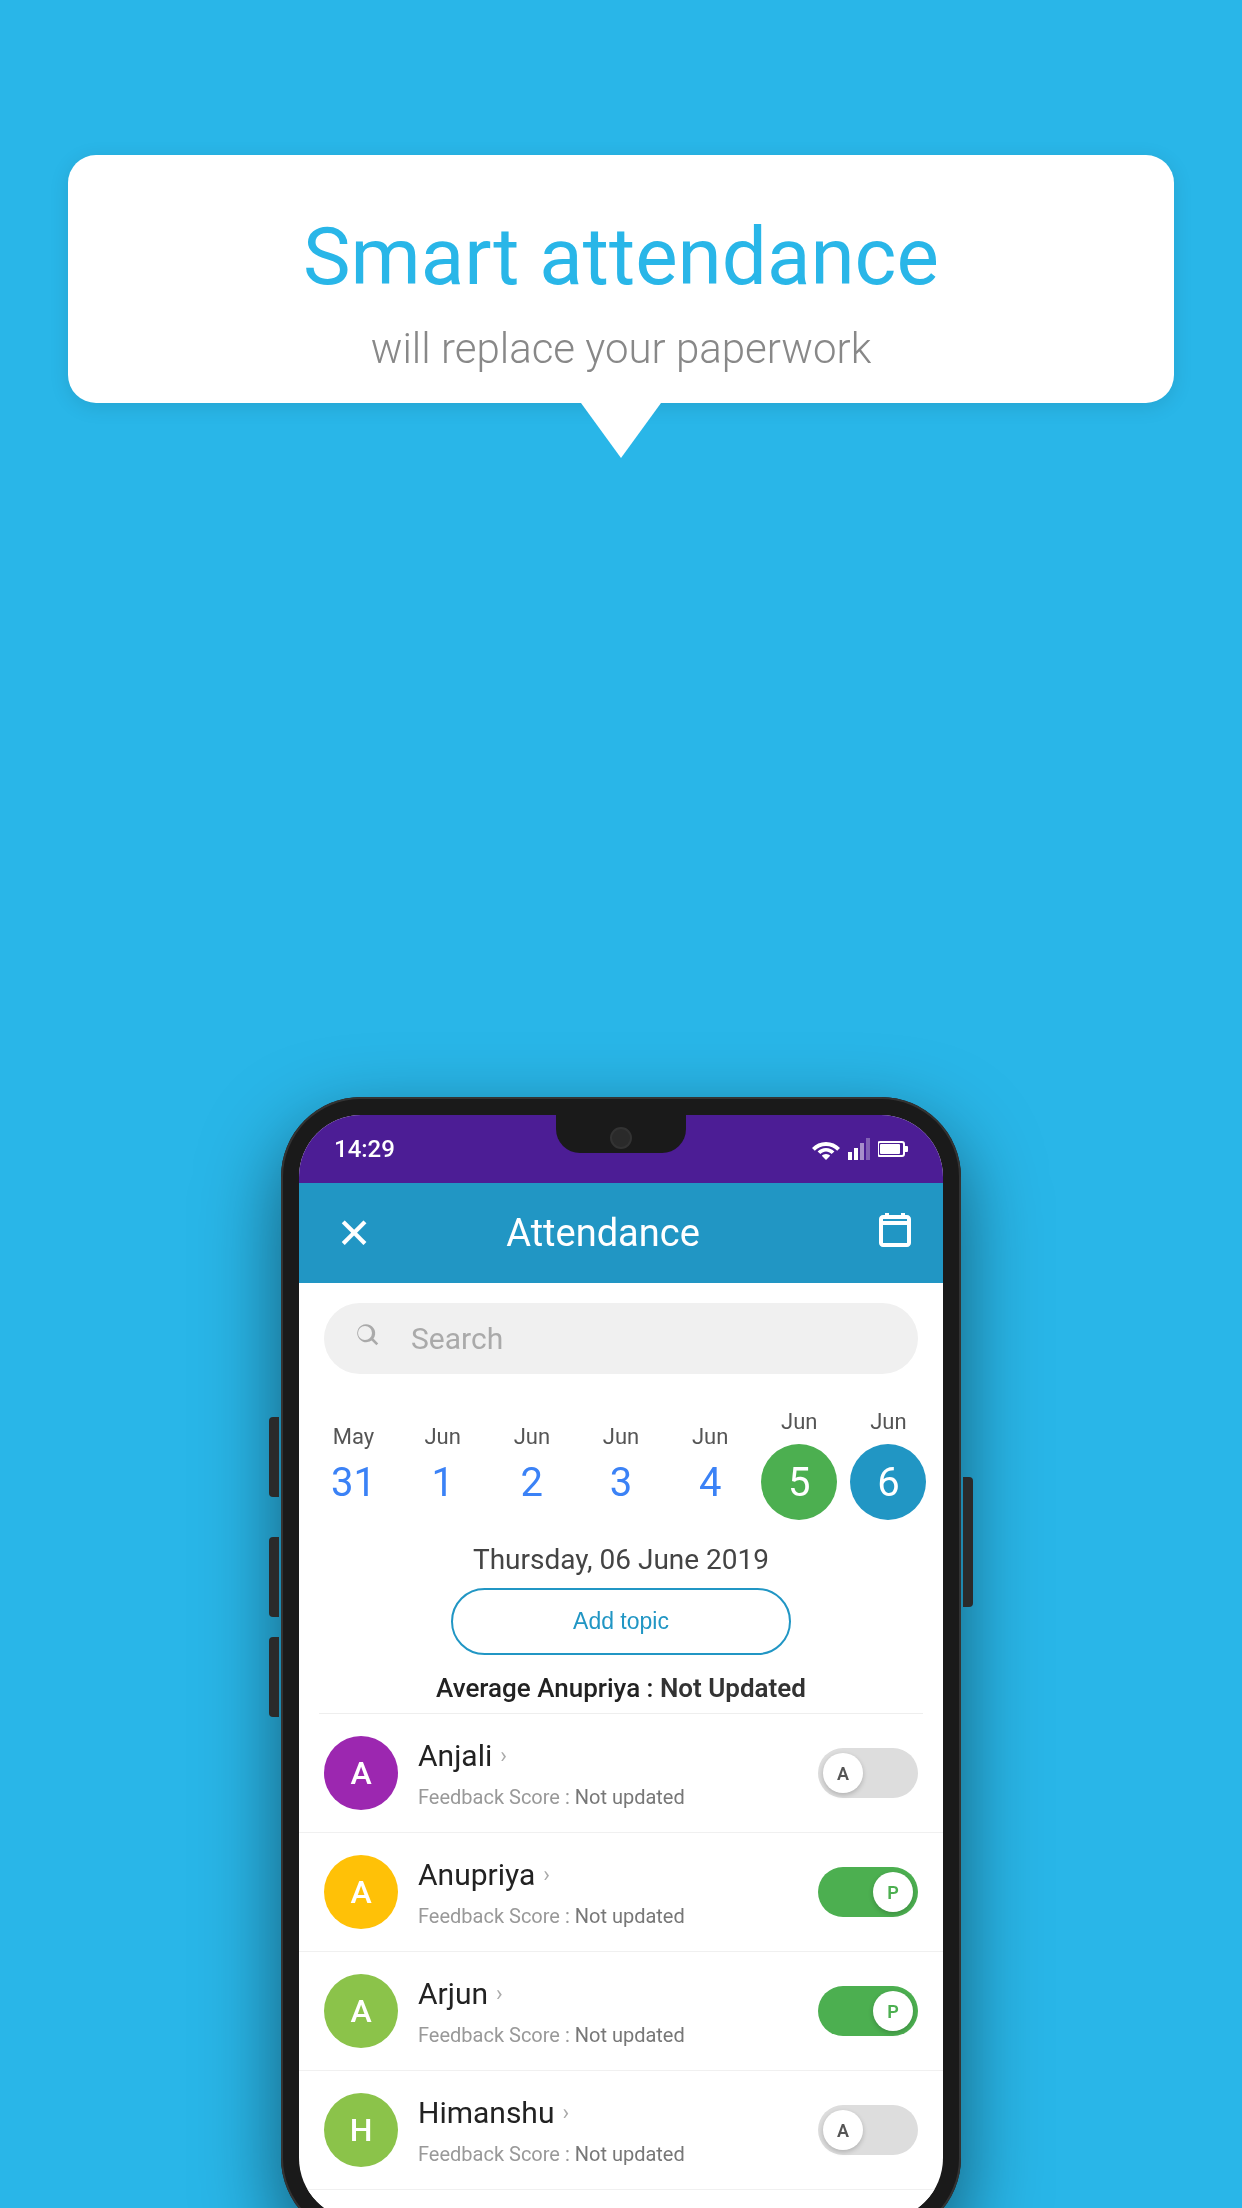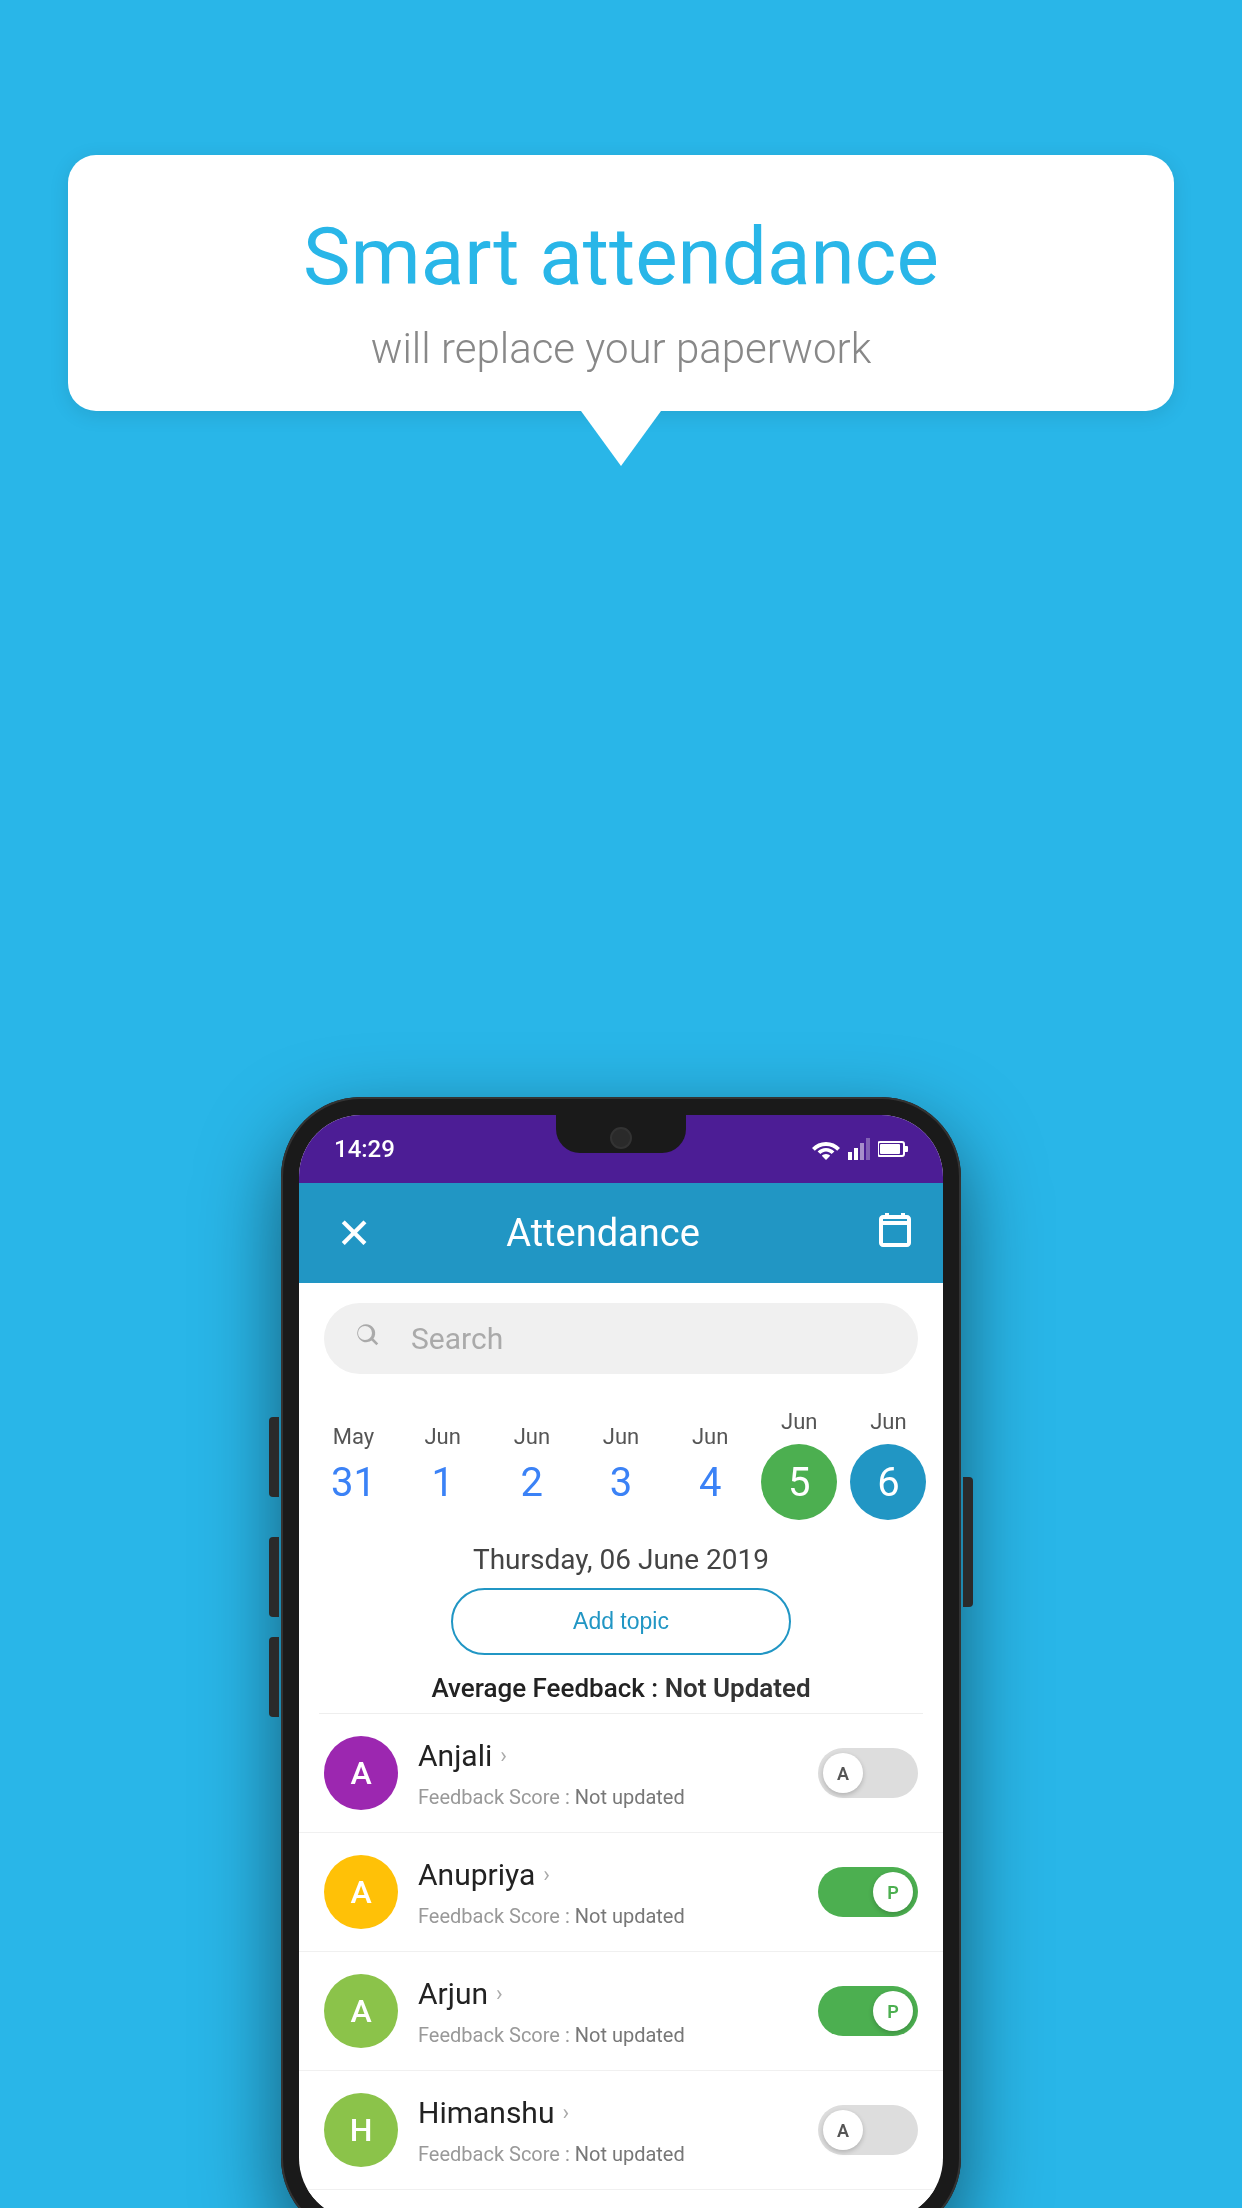--- a/index.html
+++ b/index.html
@@ -17,21 +17,21 @@
     .speech-bubble-container {
       position: absolute;
       top: 155px;
       left: 68px;
       right: 68px;
     }
 
     .speech-bubble {
       background: white;
       border-radius: 28px;
-      padding: 55px 60px 38px;
+      padding: 55px 60px 30px;
       text-align: center;
       box-shadow: 0 4px 20px rgba(0,0,0,0.1);
     }
 
     .speech-bubble h1 {
       color: #29b6e8;
       font-size: 80px;
       font-weight: 400;
       margin-bottom: 20px;
     }
@@ -484,21 +484,21 @@
           <div class="cal-day selected-blue">
             <span class="cal-month">Jun</span>
             <div class="cal-date-circle">6</div>
           </div>
         </div>
 
       <div class="date-header">Thursday, 06 June 2019</div>
 
       <button class="add-topic-btn">Add topic</button>
 
-      <div class="avg-feedback"><span>Average Feedback : </span><span style="font-weight: 600; color: rgb(51, 51, 51);">Not Updated</span></div>
+      <div class="avg-feedback"><span>Average Anupriya : </span><span style="font-weight: 600; color: rgb(51, 51, 51);">Not Updated</span></div>
 
       <div class="divider"></div>
 
       <div id="students-list">
           <div class="student-item">
             <div class="student-avatar" style="background: rgb(156, 39, 176);">A</div>
             <div class="student-info">
               <div class="student-name">Anjali <span class="chevron">›</span></div>
               <div class="student-feedback">Feedback Score : <span class="val">Not updated</span></div>
             </div>

